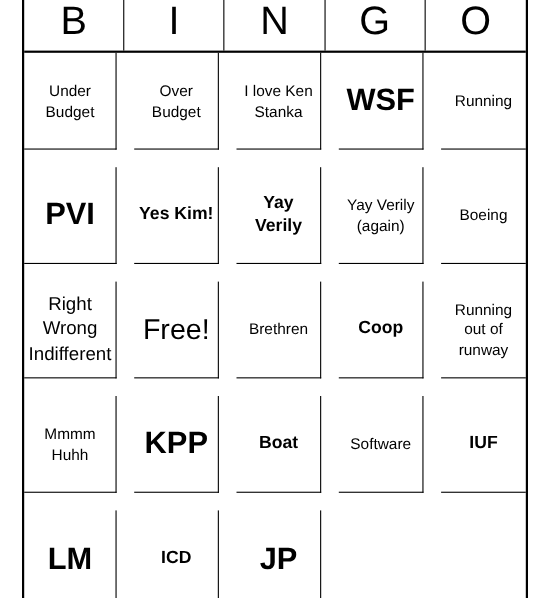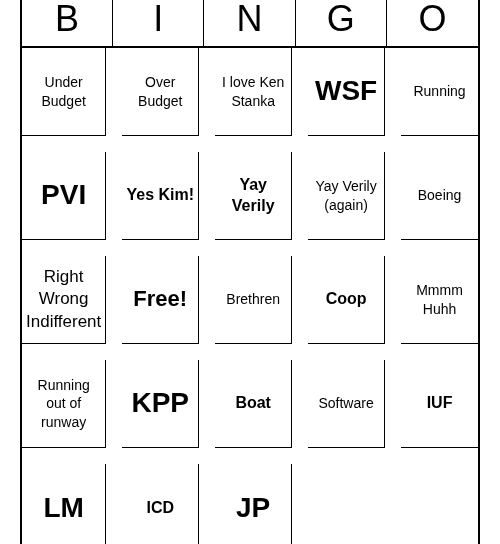--- a/index.html
+++ b/index.html
@@ -73,22 +73,22 @@
       font-size: 16px;
       font-weight: bold;
     }
 
     .bingo-cell.xlarge-text {
       font-size: 28px;
       font-weight: bold;
     }
 
     .bingo-cell.free {
-      font-size: 22px;
-      font-weight: bold;
+      font-size: 26px;
+      font-weight: normal;
     }
   </style>
 </head>
 <body>
 
 <div class="bingo-card">
   <div class="bingo-header">
     <div class="bingo-header-cell">B</div>
     <div class="bingo-header-cell">I</div>
     <div class="bingo-header-cell">N</div>
@@ -103,22 +103,22 @@
       <div class="bingo-cell">Running</div>
       <div class="bingo-cell xlarge-text">PVI</div>
       <div class="bingo-cell large-text">Yes Kim!</div>
       <div class="bingo-cell large-text">Yay Verily</div>
       <div class="bingo-cell">Yay Verily (again)</div>
       <div class="bingo-cell">Boeing</div>
       <div class="bingo-cell" style="font-size: 17px;">Right Wrong Indifferent</div>
       <div class="bingo-cell free">Free!</div>
       <div class="bingo-cell">Brethren</div>
       <div class="bingo-cell large-text">Coop</div>
+      <div class="bingo-cell">Running out of runway</div>
       <div class="bingo-cell">Mmmm Huhh</div>
-      <div class="bingo-cell">Running out of runway</div>
       <div class="bingo-cell xlarge-text">KPP</div>
       <div class="bingo-cell large-text">Boat</div>
       <div class="bingo-cell">Software</div>
       <div class="bingo-cell large-text">IUF</div>
       <div class="bingo-cell xlarge-text">LM</div>
       <div class="bingo-cell large-text">ICD</div>
       <div class="bingo-cell xlarge-text">JP</div>
     </div>
 </div>
 

